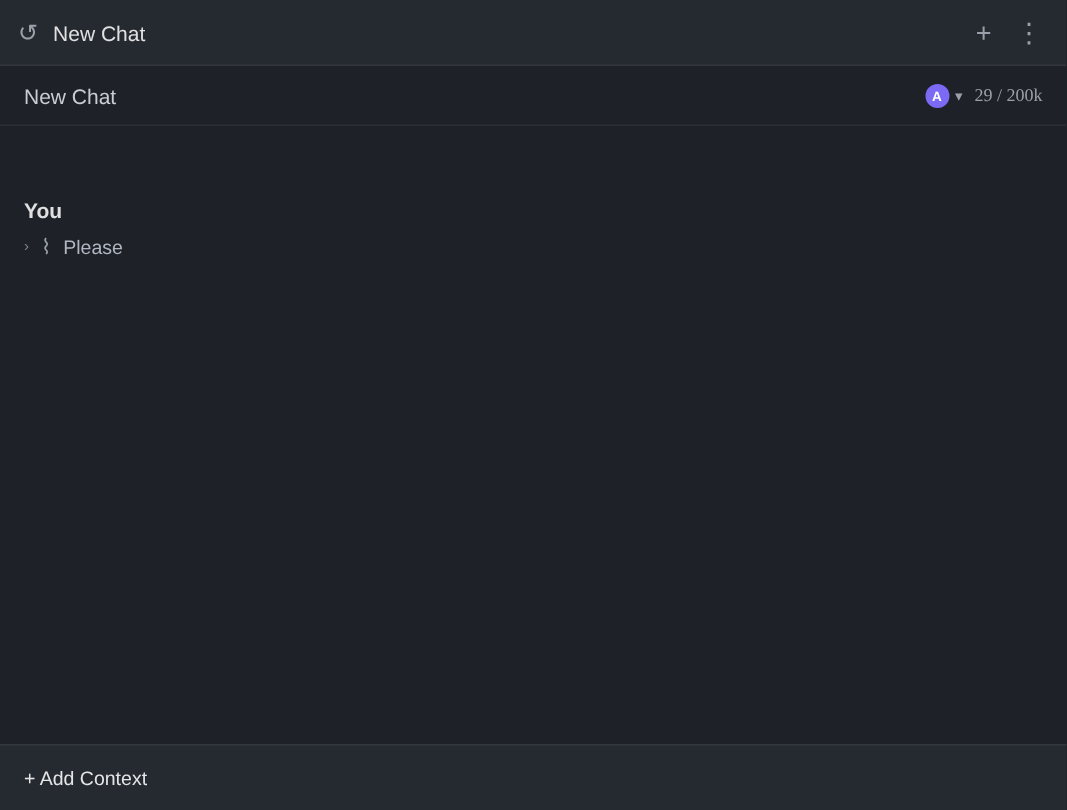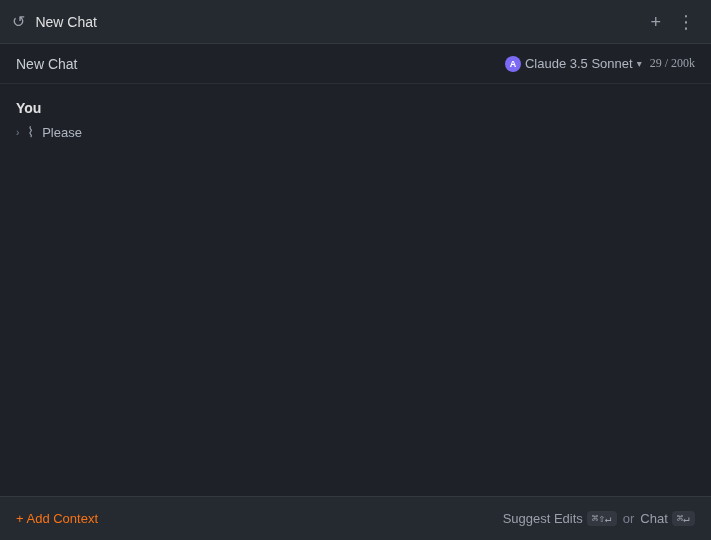--- a/index.html
+++ b/index.html
@@ -129,20 +129,21 @@
 
     .message-block {
       margin-bottom: 16px;
     }
 
     .message-author {
       color: #e0e0e0;
       font-size: 14px;
       font-weight: 600;
       margin-bottom: 8px;
+      margin-top: 32px;
     }
 
     .tool-call {
       display: flex;
       align-items: center;
       gap: 8px;
       color: #9aa0aa;
       font-size: 13px;
       margin-bottom: 12px;
       cursor: pointer;
@@ -183,21 +184,21 @@
       display: flex;
       align-items: center;
       justify-content: space-between;
       padding: 0 16px;
     }
 
     .add-context-btn {
       display: flex;
       align-items: center;
       gap: 6px;
-      color: #f97316;
+      color: #e5e5e5;
       font-size: 13px;
       cursor: pointer;
       background: none;
       border: none;
     }
 
     .bottom-actions {
       display: flex;
       align-items: center;
       gap: 6px;
@@ -265,44 +266,32 @@
   </div>
 </div>
 
 <div class="sub-header">
   <span class="sub-header-title">New Chat</span>
   <div class="sub-header-right">
     <div class="model-selector">
       <div class="model-icon">
         <span>A</span>
       </div>
-      <span class="model-name">Claude 3.5 Sonnet</span>
       <span class="chevron-icon">▾</span>
     </div>
     <span class="token-count">29 / 200k</span>
   </div>
 </div>
 
 <div class="main-content">
   <div class="message-block">
     <div class="message-author">You</div>
     <div class="tool-call">
       <span class="tool-call-chevron">›</span>
       <span class="tool-call-icon">⌇</span>
       <span class="tool-call-label">Please</span>
     </div>
   </div>
 </div>
 
 <div class="bottom-bar">
   <button class="add-context-btn">+ Add Context</button>
-  <div class="bottom-actions">
-    <button class="suggest-edits-btn">
-      <span>Suggest Edits</span>
-      <span class="shortcut-badge">⌘⇧↵</span>
-    </button>
-    <span class="or-text">or</span>
-    <button class="chat-btn">
-      <span>Chat</span>
-      <span class="shortcut-badge">⌘↵</span>
-    </button>
-  </div>
 </div>
 
 </body></html>

